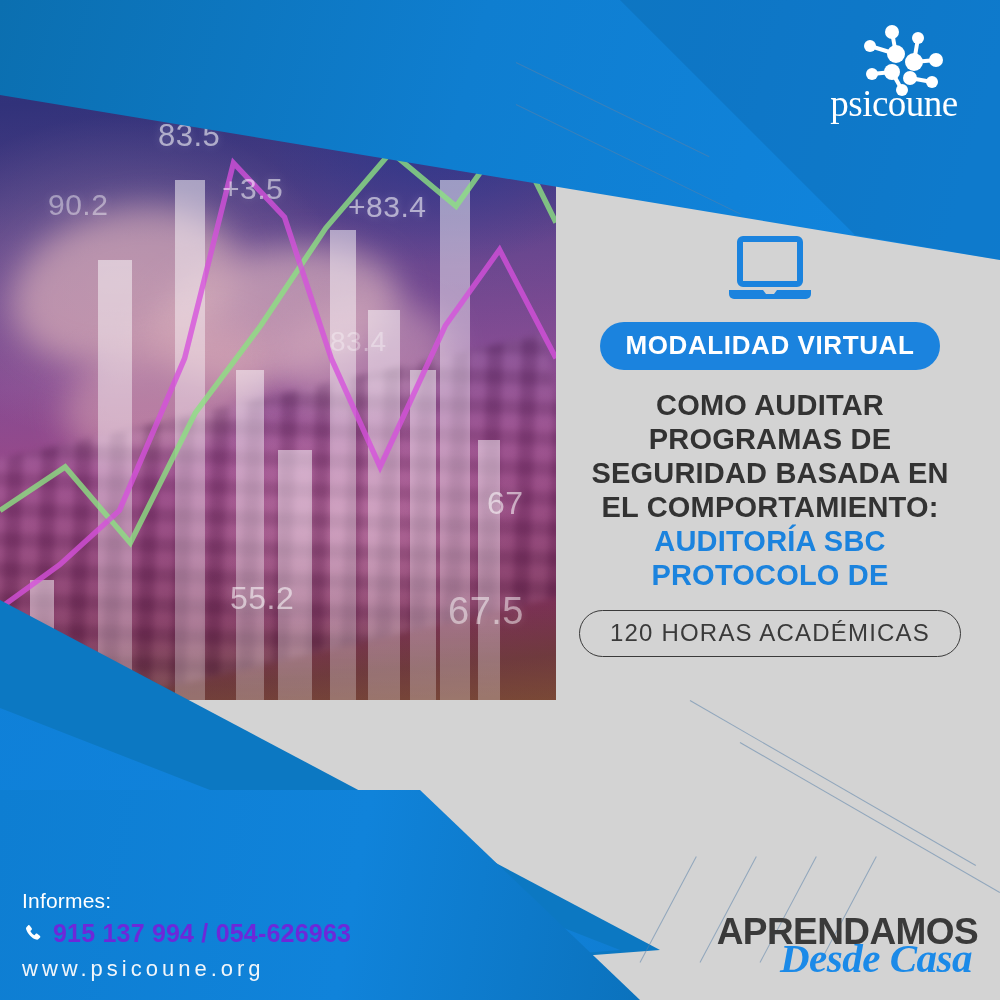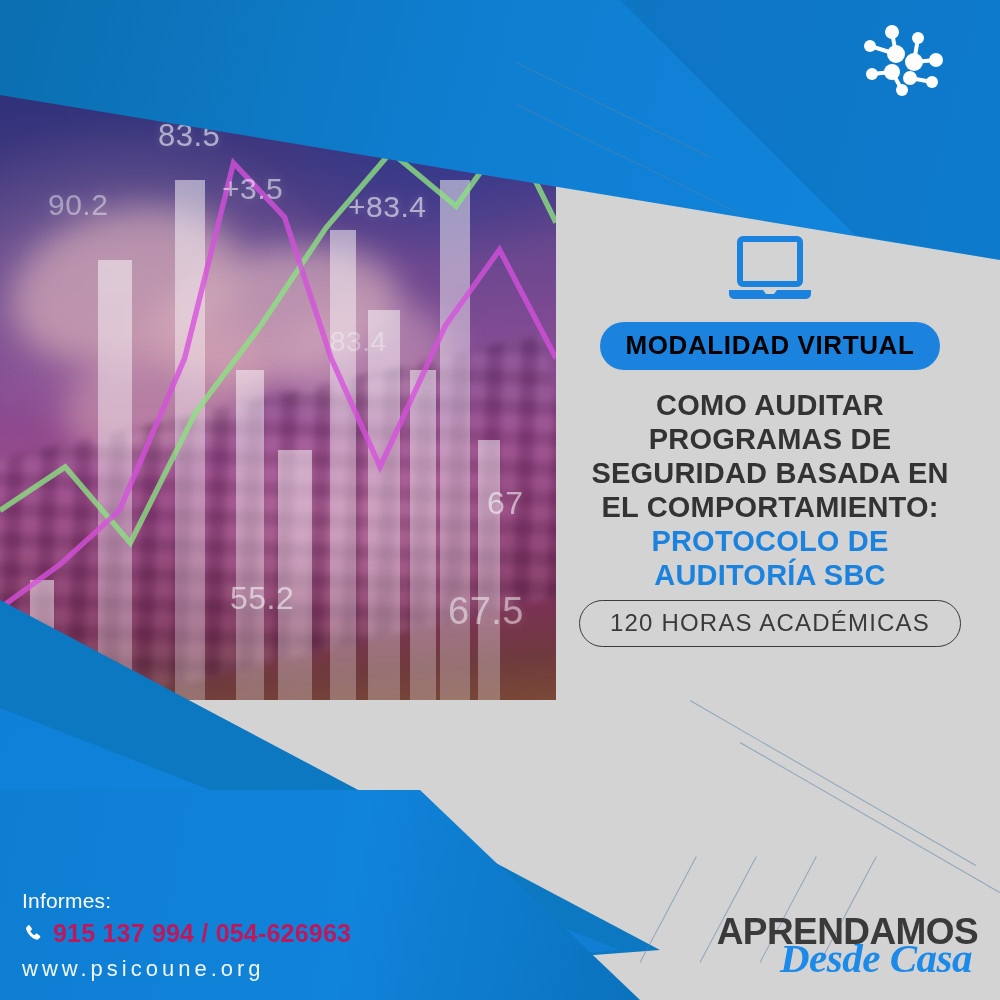--- a/index.html
+++ b/index.html
@@ -192,39 +192,39 @@
   .kicker {
     color: #3a7cb8;
     font-size: 27px;
     font-weight: 400;
     letter-spacing: 2.6px;
     margin-bottom: 17px;
   }
   .badge {
     display: inline-block;
     background: #1b83de;
-    color: #000000;
+    color: #ffffff;
     font-size: 26px;
     font-weight: bold;
     letter-spacing: 0.6px;
     padding: 8px 26px 9px;
     border-radius: 999px;
     margin-bottom: 19px;
   }
   .title {
     color: #333333;
     font-size: 29px;
     font-weight: bold;
     line-height: 1.17;
     letter-spacing: 0.2px;
   }
   .title .hl { color: #1b83de; }
   .hours {
     display: inline-block;
-    margin-top: 7px;
+    margin-top: 17px;
     padding: 8px 30px 9px;
     border: 1.6px solid #3a3a3a;
     border-radius: 999px;
     color: #3a3a3a;
     font-size: 24px;
     font-weight: 300;
     letter-spacing: 1.2px;
   }
 
   
@@ -233,21 +233,21 @@
     color: #ffffff;
     font-size: 21px;
     font-weight: 400;
     margin-bottom: 6px;
     letter-spacing: 0.2px;
   }
   .contact-phone {
     display: flex;
     align-items: center;
     gap: 9px;
-    color: #be185d;
+    color: #6d28d9;
     font-size: 25px;
     font-weight: bold;
     letter-spacing: 0.2px;
     margin-bottom: 8px;
   }
   .contact-web {
     color: #f2f6fa;
     font-size: 22px;
     font-weight: 300;
     letter-spacing: 4px;
@@ -359,39 +359,40 @@
       <g stroke="#ffffff" stroke-width="4" fill="none">
         <line x1="78" y1="8" x2="82" y2="30"></line>
         <line x1="104" y1="14" x2="100" y2="38"></line>
         <line x1="56" y1="22" x2="82" y2="30"></line>
         <line x1="122" y1="36" x2="100" y2="38"></line>
         <line x1="58" y1="50" x2="78" y2="48"></line>
         <line x1="118" y1="58" x2="96" y2="54"></line>
         <line x1="88" y1="66" x2="78" y2="48"></line>
       </g>
     </svg>
+    <div class="logo-word">psicoune</div>
   </div>
 
   <div class="content">
     <svg class="laptop-icon" width="86" height="66" viewBox="0 0 86 66">
       <rect x="13" y="3" width="60" height="45" rx="3" fill="none" stroke="#1b83de" stroke-width="6"></rect>
       <path d="M2 54 h82 a0 0 0 0 1 0 0 v4 a5 5 0 0 1 -5 5 h-72 a5 5 0 0 1 -5 -5 z" fill="#1b83de"></path>
       <path d="M36 54 h14 l-3 4 h-8 z" fill="#d3d3d3"></path>
     </svg>
 
 
     <div><span class="badge">MODALIDAD VIRTUAL</span></div>
 
     <div class="title">
       <div>COMO AUDITAR</div>
       <div>PROGRAMAS DE</div>
       <div>SEGURIDAD BASADA EN</div>
       <div>EL COMPORTAMIENTO:</div>
+      <div class="hl">AUDITORÍA SBC</div>
       <div class="hl">PROTOCOLO DE</div>
-      <div class="hl">AUDITORÍA SBC</div>
     </div>
 
     <div><span class="hours">120 HORAS ACADÉMICAS</span></div>
   </div>
 
   <div class="contact">
     <div class="contact-label">Informes:</div>
     <div class="contact-phone">
       <svg width="22" height="22" viewBox="0 0 24 24">
         <path fill="#ffffff" d="M6.6 2.6c.6-.5 1.5-.4 2 .3l2 2.7c.4.6.3 1.4-.2 1.9l-1.3 1.2c.9 2 2.5 3.6 4.5 4.6l1.2-1.3c.5-.5 1.3-.6 1.9-.2l2.7 2c.7.5.8 1.4.3 2l-1.4 1.5c-.7.8-1.8 1.1-2.8.8C10.8 16.7 6.3 12.2 4.5 6.8c-.3-1 0-2.1.8-2.8z"></path>

